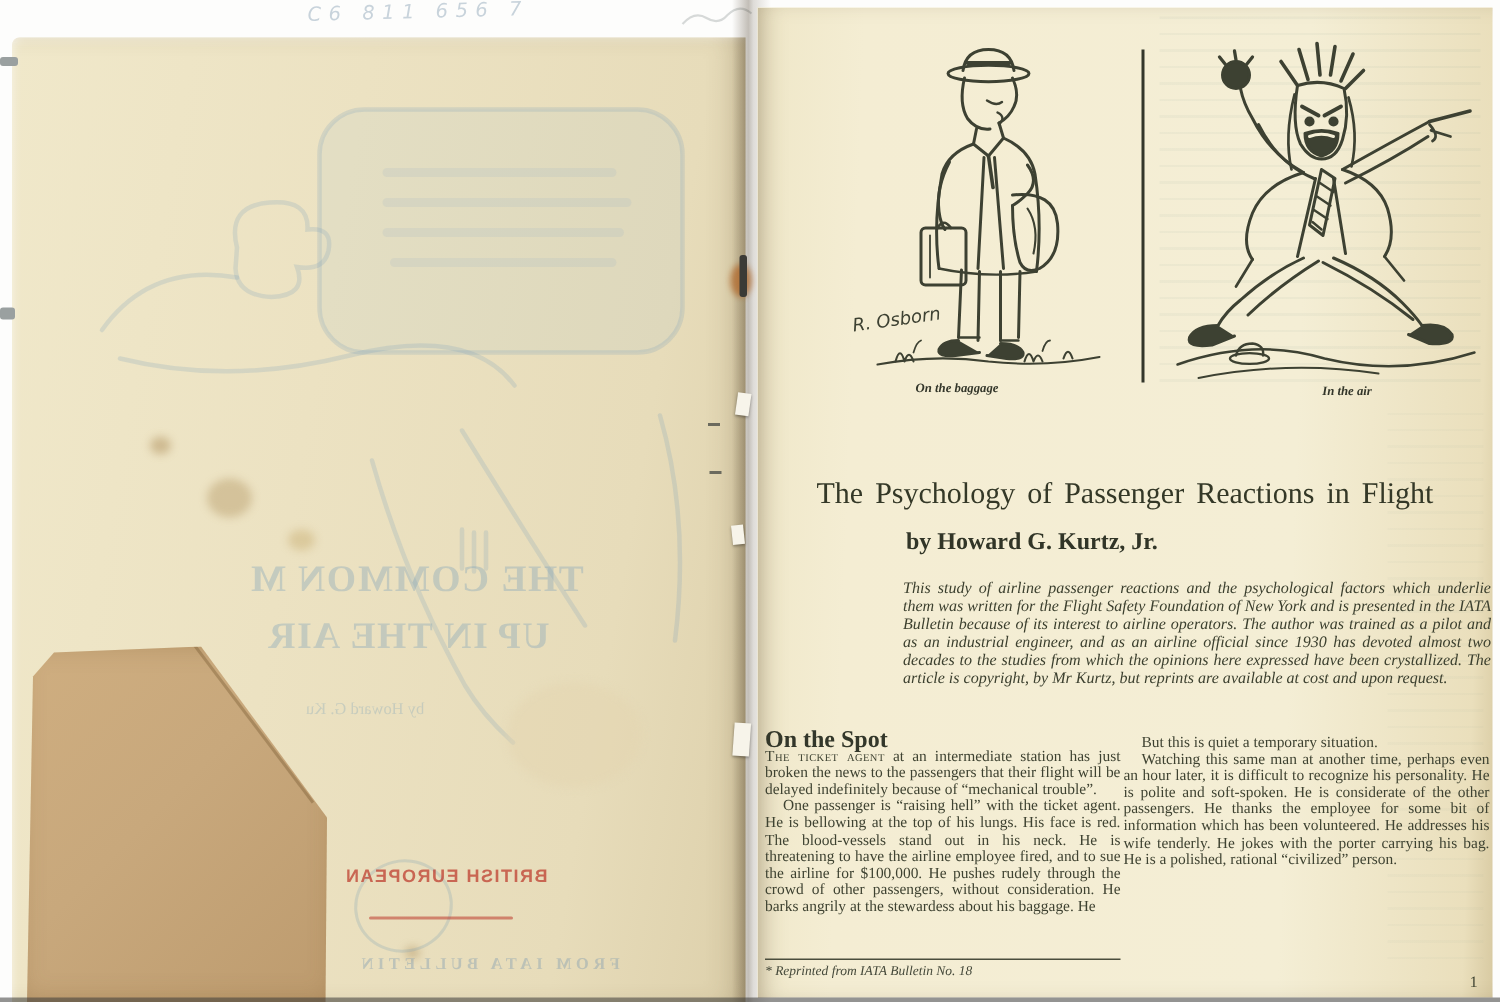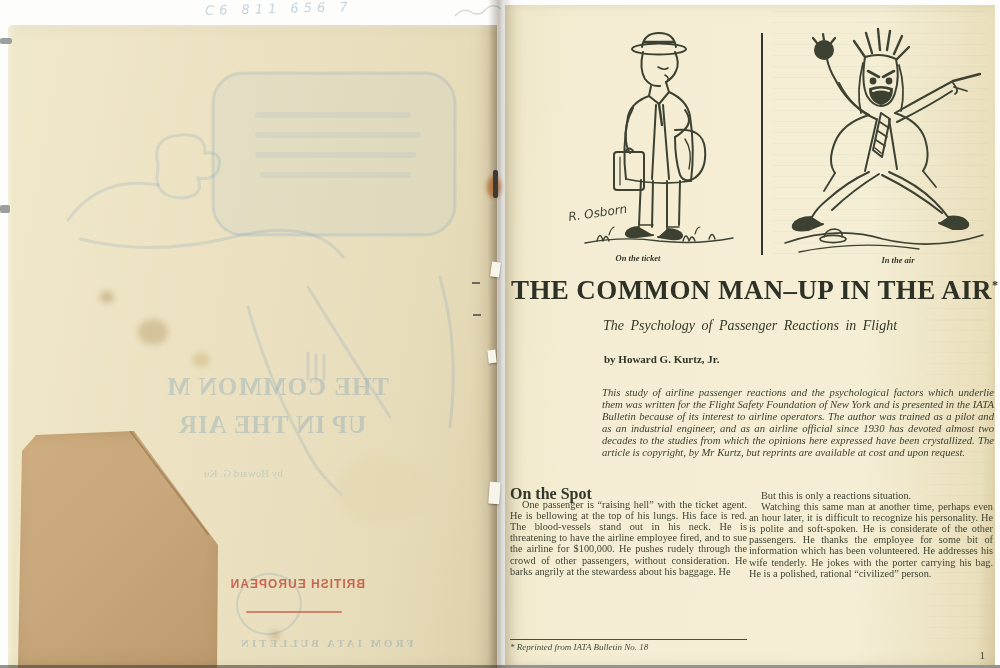--- a/index.html
+++ b/index.html
@@ -51,23 +51,23 @@
     background:repeating-linear-gradient(180deg,rgba(100,135,125,.10) 0 1.5px,rgba(0,0,0,0) 1.5px 11px);
     opacity:.55;}
   .divider{position:absolute;left:256px;top:28px;width:2px;height:222px;background:#33362a;}
   .cartoon{position:absolute;}
   .cartoon svg{display:block;}
   .caption{position:absolute;font-size:8.5px;font-weight:bold;font-style:italic;
     text-align:center;color:#33362a;}
   .title{position:absolute;left:6px;right:6px;top:270px;text-align:center;
     font-size:27px;font-weight:bold;letter-spacing:.4px;color:#2d3126;white-space:nowrap;}
   .title sup{font-size:12px;vertical-align:super;}
-  .subtitle{position:absolute;left:0;right:0;top:313px;text-align:center;font-style:italic;
-    font-size:14px;word-spacing:3px;color:#343827;}
-  .byline{position:absolute;left:99px;top:348px;font-weight:bold;font-size:11px;color:#313527;}
+  .subtitle{position:absolute;left:0;right:0;top:313px;text-align:center;
+    font-size:20px;word-spacing:3px;color:#343827;}
+  .byline{position:absolute;left:99px;top:348px;font-weight:bold;font-size:16px;color:#313527;}
   .abstract{position:absolute;left:97px;top:382px;width:392px;font-style:italic;
     font-size:10.7px;line-height:11.9px;text-align:justify;color:#3b3f2e;}
   .col{position:absolute;font-size:10.3px;line-height:11.1px;text-align:justify;color:#3e4231;}
   .col p{margin:0;}
   .col p.ind{text-indent:12px;}
   .col-left{left:5px;top:483px;width:237px;}
   .col-right{left:244px;top:485px;width:244px;}
   .sec-head{font-weight:bold;font-size:16px;margin:0 0 8px 0;text-align:left;color:#33372a;font-family:Liberation Serif, serif;}
   .smallcaps{font-variant:small-caps;letter-spacing:.3px;}
   .footnote{position:absolute;left:5px;top:634px;width:237px;border-top:1px solid #4a4d3c;
@@ -230,35 +230,35 @@
           <path d="M22,231 Q82,219 142,228" stroke-width="1.3"></path>
 
           <ellipse cx="56" cy="218" rx="13" ry="3.6" stroke-width="1.6"></ellipse>
           <path d="M47,216 Q49,208 58,208 Q66,209 65,216" stroke-width="1.6"></path>
         </g>
       </svg>
     </div>
 
     <div class="divider"></div>
 
-    <div class="caption" style="left:38px;top:248px;width:190px;">On the ticket</div>
+    <div class="caption" style="left:38px;top:248px;width:190px;">On the baggage</div>
     <div class="caption" style="left:298px;top:250px;width:190px;">In the air</div>
 
-    <div class="title"><span>THE COMMON MAN–UP IN THE AIR</span><sup>*</sup></div>
     <div class="subtitle">The Psychology of Passenger Reactions in Flight</div>
     <div class="byline">by Howard G. Kurtz, Jr.</div>
     <div class="abstract">This study of airline passenger reactions and the psychological factors which underlie them was written for the Flight Safety Foundation of New York and is presented in the IATA Bulletin because of its interest to airline operators. The author was trained as a pilot and as an industrial engineer, and as an airline official since 1930 has devoted almost two decades to the studies from which the opinions here expressed have been crystallized. The article is copyright, by Mr Kurtz, but reprints are available at cost and upon request.</div>
 
     <div class="col col-left">
       <p class="sec-head">On the Spot</p>
+      <p><span class="smallcaps">The ticket agent</span><span> at an intermediate station has just broken the news to the passengers that their flight will be delayed indefinitely because of “mechanical trouble”.</span></p>
       <p class="ind">One passenger is “raising hell” with the ticket agent. He is bellowing at the top of his lungs. His face is red. The blood-vessels stand out in his neck. He is threatening to have the airline employee fired, and to sue the airline for $100,000. He pushes rudely through the crowd of other passengers, without consideration. He barks angrily at the stewardess about his baggage. He</p>
     </div>
     <div class="footnote">* Reprinted from IATA Bulletin No. 18</div>
 
     <div class="col col-right">
-      <p class="ind">But this is only a reactions situation.</p>
+      <p class="ind">But this is quiet a temporary situation.</p>
       <p class="ind">Watching this same man at another time, perhaps even an hour later, it is difficult to recognize his personality. He is polite and soft-spoken. He is considerate of the other passengers. He thanks the employee for some bit of information which has been volunteered. He addresses his wife tenderly. He jokes with the porter carrying his bag. He is a polished, rational “civilized” person.</p>
     </div>
 
     <div class="pagenum">1</div>
   </div>
 
 </div>
 
 </body></html>

